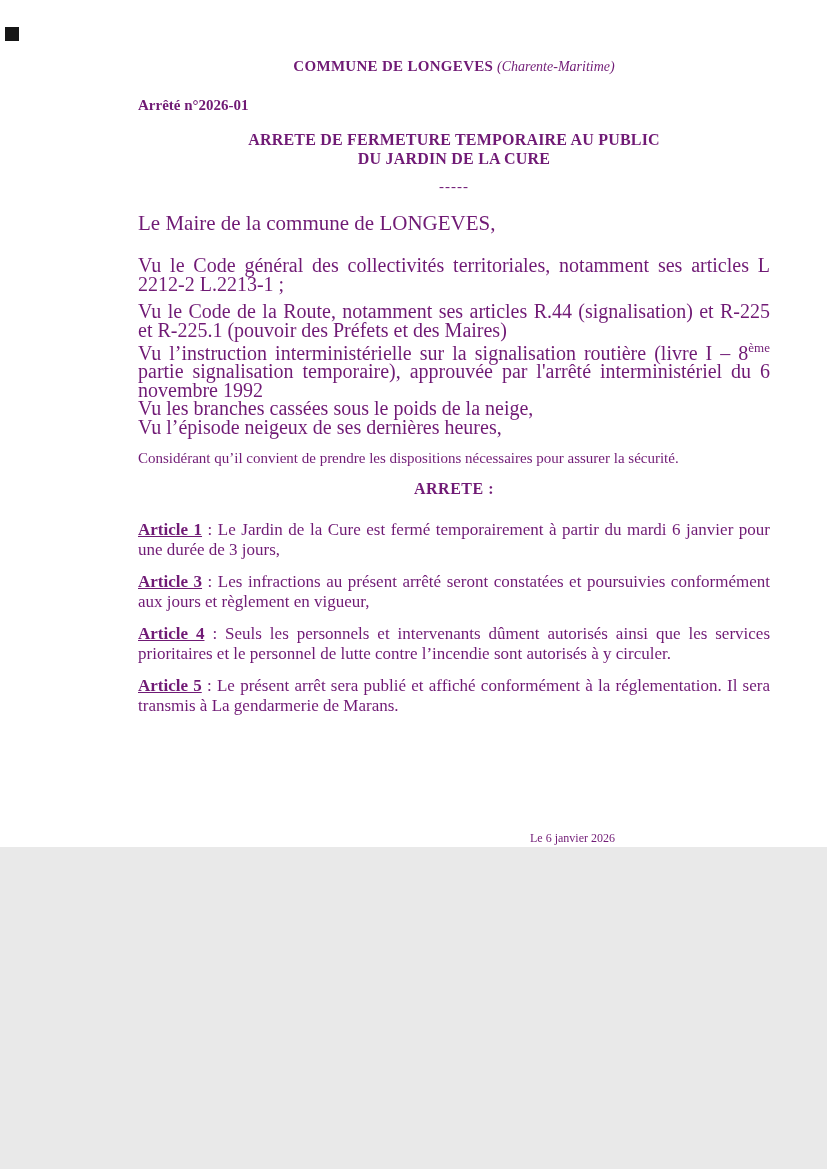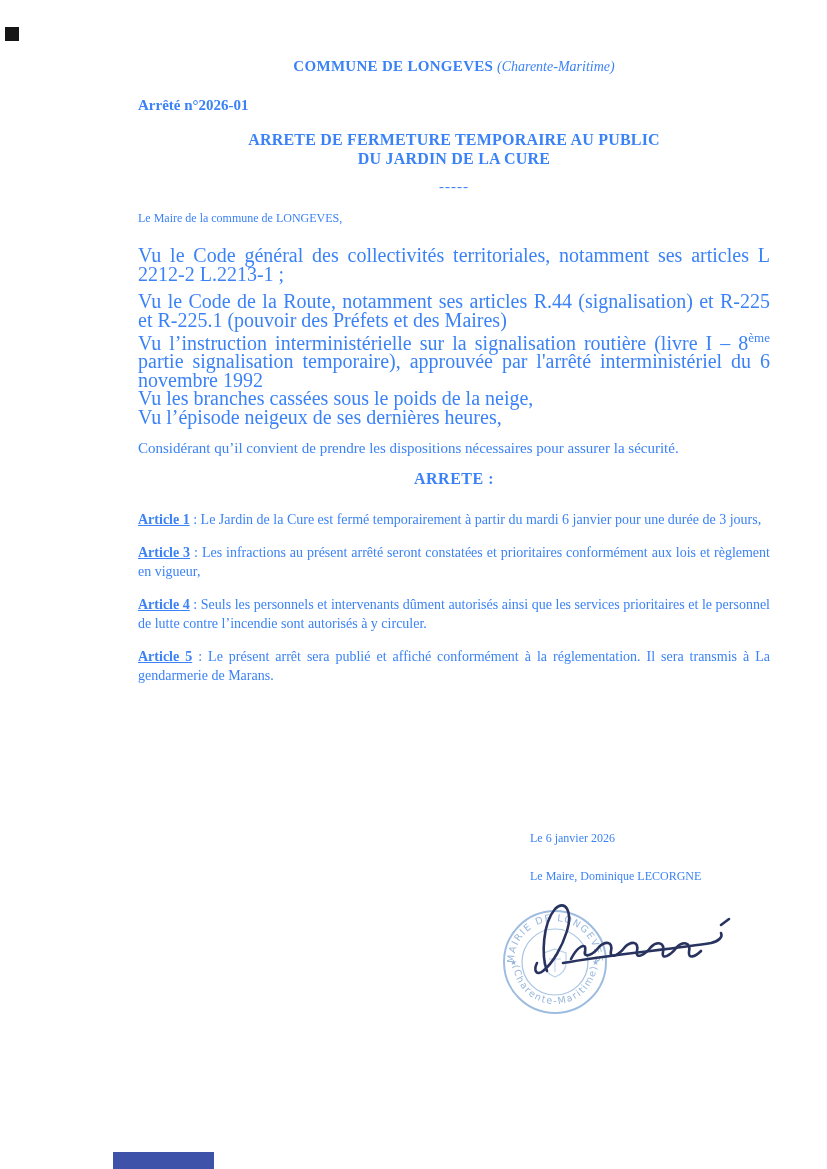--- a/index.html
+++ b/index.html
@@ -1,23 +1,23 @@
 <!DOCTYPE html>
 <html><head>
 <meta charset="utf-8">
 <style>
   html, body { margin: 0; padding: 0; background: #e9e9e9; }
   .page {
     position: relative;
     width: 827px;
-    height: 1169px;
+    height: 847px;
     margin: 0 auto;
     background: #ffffff;
     font-family: "Liberation Serif", "DejaVu Serif", serif;
-    color: #3b82f6;
+    color: #701a75;
     overflow: hidden;
   }
   .content {
     position: absolute;
     left: 138px;
     top: 58px;
     width: 632px;
   }
   .doc-header {
     text-align: center;
@@ -29,21 +29,21 @@
   .arrete-num { font-size: 15px; margin: 0 0 16px 0; font-weight: bold; }
   .doc-title {
     text-align: center;
     font-weight: bold;
     font-size: 16px;
     line-height: 19px;
     letter-spacing: 0.2px;
     margin: 0 0 10px 0;
   }
   .sep { text-align: center; font-size: 15px; letter-spacing: 1px; margin: 0 0 16px 0; }
-  .salutation { font-size: 12px; margin: 0 0 20px 0; }
+  .salutation { font-size: 21px; margin: 0 0 20px 0; }
   p.vu {
     font-size: 20px;
     line-height: 18.5px;
     text-align: justify;
     margin: 0;
   }
   p.vu.spaced { margin-bottom: 9px; }
   .considerant {
     font-size: 15px;
     line-height: 19px;
@@ -51,21 +51,21 @@
     margin: 13px 0 12px 0;
   }
   .arrete-heading {
     text-align: center;
     font-weight: bold;
     font-size: 16px;
     letter-spacing: 0.5px;
     margin: 0 0 22px 0;
   }
   p.article {
-    font-size: 14px;
+    font-size: 17px;
     line-height: 19.5px;
     text-align: justify;
     margin: 0 0 13px 0;
   }
   p.article .art-label {
     font-weight: bold;
     text-decoration: underline;
   }
   sup { font-size: 0.65em; }
   .sign-block { position: absolute; left: 530px; font-size: 12px; }
@@ -146,21 +146,21 @@
     <p class="vu">Vu le Code de la Route, notamment ses articles R.44 (signalisation) et R-225 et R-225.1 (pouvoir des Préfets et des Maires)</p>
     <p class="vu"><span>Vu l’instruction interministérielle sur la signalisation routière (livre I – 8</span><sup>ème</sup><span> partie signalisation temporaire), approuvée par l'arrêté interministériel du 6 novembre 1992</span></p>
     <p class="vu">Vu les branches cassées sous le poids de la neige,</p>
     <p class="vu">Vu l’épisode neigeux de ses dernières heures,</p>
 
     <p class="considerant">Considérant qu’il convient de prendre les dispositions nécessaires pour assurer la sécurité.</p>
 
     <div class="arrete-heading">ARRETE :</div>
 
     <p class="article"><span class="art-label">Article 1</span><span> : Le Jardin de la Cure est fermé temporairement à partir du mardi 6 janvier pour une durée de 3 jours,</span></p>
-    <p class="article"><span class="art-label">Article 3</span><span> : Les infractions au présent arrêté seront constatées et prioritaires conformément aux lois et règlement en vigueur,</span></p>
+    <p class="article"><span class="art-label">Article 3</span><span> : Les infractions au présent arrêté seront constatées et poursuivies conformément aux jours et règlement en vigueur,</span></p>
     <p class="article"><span class="art-label">Article 4</span><span> : Seuls les personnels et intervenants dûment autorisés ainsi que les services prioritaires et le personnel de lutte contre l’incendie sont autorisés à y circuler.</span></p>
     <p class="article"><span class="art-label">Article 5</span><span> : Le présent arrêt sera publié et affiché conformément à la réglementation. Il sera transmis à La gendarmerie de Marans.</span></p>
 
   </div>
 
   <div class="sign-block date-line">Le 6 janvier 2026</div>
   <div class="sign-block signatory-line">Le Maire, Dominique LECORGNE</div>
 
   <div class="stamp-wrap">
     <svg width="110" height="110" viewBox="0 0 110 110">

